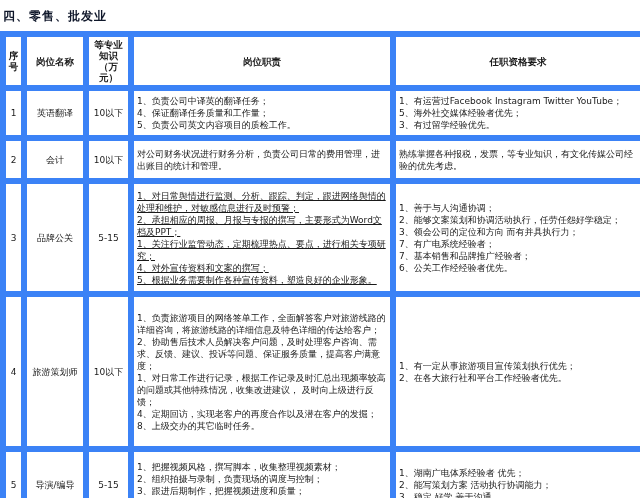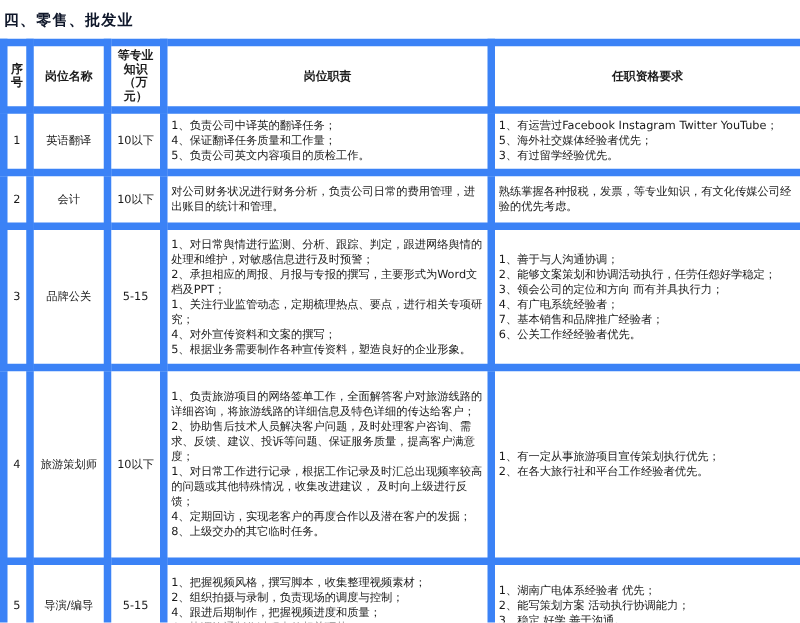--- a/index.html
+++ b/index.html
@@ -28,21 +28,21 @@
     padding:2px 1px;
   }
   thead tr{height:34px;}
   tbody tr:nth-child(1){height:50px;}
   tbody tr:nth-child(2){height:43px;}
   tbody tr:nth-child(3){height:113px;}
   tbody tr:nth-child(4){height:155px;}
   tbody tr:nth-child(5){height:72px;}
   td.center{text-align:center;}
   td.text{text-align:left;}
-  td.highlight{border:2px solid #4aa34a;}
+  td.highlight{border:2px solid #4aa34a;text-decoration:underline;}
   .line{white-space:normal;}
 </style>
 </head>
 <body>
 
 <div class="page-title">四、零售、批发业</div>
 
 <table class="jobs">
   <colgroup>
     <col style="width:21px">
@@ -98,21 +98,21 @@
           <div class="line">1、对日常舆情进行监测、分析、跟踪、判定，跟进网络舆情的处理和维护，对敏感信息进行及时预警；</div>
           <div class="line">2、承担相应的周报、月报与专报的撰写，主要形式为Word文档及PPT；</div>
           <div class="line">1、关注行业监管动态，定期梳理热点、要点，进行相关专项研究；</div>
           <div class="line">4、对外宣传资料和文案的撰写；</div>
           <div class="line">5、根据业务需要制作各种宣传资料，塑造良好的企业形象。</div>
         </td>
         <td class="text">
           <div class="line">1、善于与人沟通协调；</div>
           <div class="line">2、能够文案策划和协调活动执行，任劳任怨好学稳定；</div>
           <div class="line">3、领会公司的定位和方向 而有并具执行力；</div>
-          <div class="line">4、有广电系统经验者；</div>
+          <div class="line">7、有广电系统经验者；</div>
           <div class="line">7、基本销售和品牌推广经验者；</div>
           <div class="line">6、公关工作经经验者优先。</div>
         </td>
       </tr>
       <tr>
         <td class="center">4</td>
         <td class="center">旅游策划师</td>
         <td class="center">10以下</td>
         <td class="text">
           <div class="line">1、负责旅游项目的网络签单工作，全面解答客户对旅游线路的详细咨询，将旅游线路的详细信息及特色详细的传达给客户；</div>
@@ -126,21 +126,21 @@
           <div class="line">2、在各大旅行社和平台工作经验者优先。</div>
         </td>
       </tr>
       <tr>
         <td class="center">5</td>
         <td class="center">导演/编导</td>
         <td class="center">5-15</td>
         <td class="text">
           <div class="line">1、把握视频风格，撰写脚本，收集整理视频素材；</div>
           <div class="line">2、组织拍摄与录制，负责现场的调度与控制；</div>
-          <div class="line">4、跟进后期制作，把握视频进度和质量；</div>
+          <div class="line">3、跟进后期制作，把握视频进度和质量；</div>
           <div class="line">4、协调沟通制作过程中的相关环节。</div>
         </td>
         <td class="text">
           <div class="line">1、湖南广电体系经验者 优先；</div>
           <div class="line">2、能写策划方案 活动执行协调能力；</div>
           <div class="line">3、稳定 好学 善于沟通。</div>
         </td>
       </tr>
     </tbody>
 </table>

